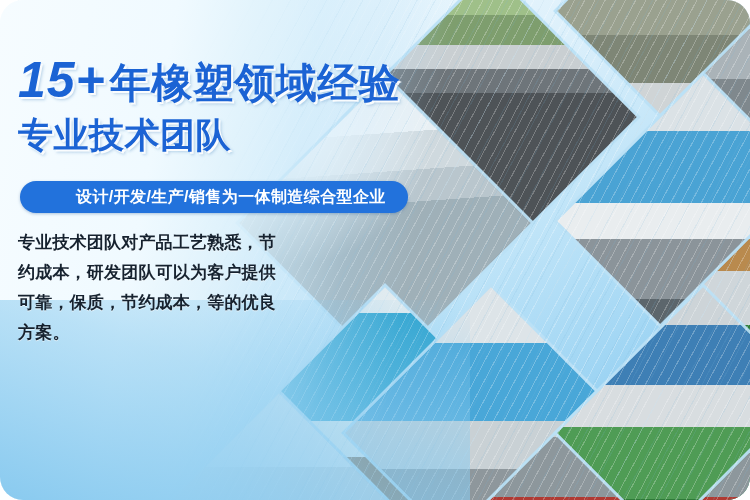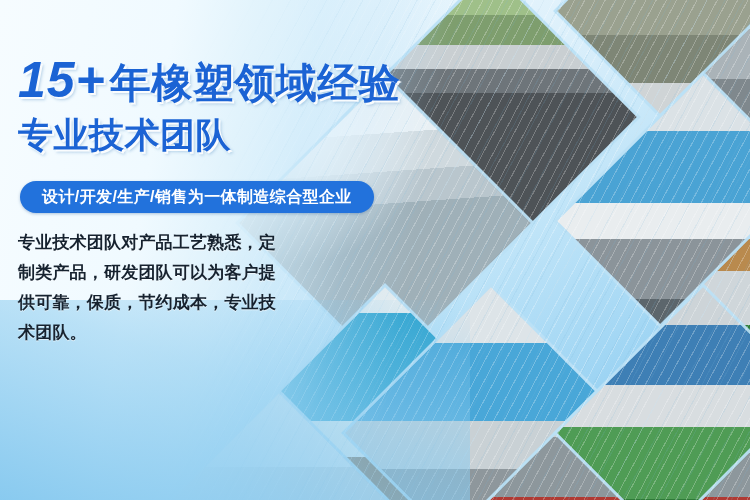--- a/index.html
+++ b/index.html
@@ -4,20 +4,21 @@
 <title>Banner</title>
 <style>
   html,body{margin:0;padding:0;}
   body{
     width:750px;height:500px;overflow:hidden;
     font-family:"Liberation Sans","DejaVu Sans",sans-serif;
   }
   #banner{
     position:relative;width:750px;height:500px;overflow:hidden;
     background:linear-gradient(150deg,#fbfeff 0%,#eff9fe 18%,#ddf0fb 38%,#bfe4f8 58%,#9dd4f3 78%,#86c8ef 100%);
+    border-radius:23px;
   }
   
   .streaks{
     position:absolute;inset:-40px;pointer-events:none;
     background:repeating-linear-gradient(
       118deg,
       rgba(255,255,255,0) 0px,
       rgba(255,255,255,0) 3px,
       rgba(255,255,255,.45) 3px,
       rgba(255,255,255,.45) 4px,
@@ -171,21 +172,21 @@
 
   #badge{
     position:absolute;left:20px;top:181px;
     height:32px;padding:0 22px;
     display:flex;align-items:center;
     background:#2272dc;border-radius:16px;
     box-shadow:0 1px 3px rgba(40,90,150,.35);
   }
   #badge span{
     color:#ffffff;font-size:16px;font-weight:bold;
-    letter-spacing:.4px;white-space:nowrap;line-height:1;
+    letter-spacing:.4px;white-space:nowrap;line-height:1;margin-left:34px;
   }
 
   #paragraph{
     position:absolute;left:18px;top:228px;width:258px;
     margin:0;
     color:#16222f;
     font-size:17px;
     font-weight:bold;
     line-height:30px;
     letter-spacing:.2px;
@@ -250,16 +251,16 @@
     <h1 class="headline" id="headline-1">
       <span class="big">15+</span><span>年橡塑领域经验</span>
     </h1>
 
     <h1 class="headline" id="headline-2">专业技术团队</h1>
 
     <div id="badge">
       <span>设计/开发/生产/销售为一体制造综合型企业</span>
     </div>
 
-    <p id="paragraph">专业技术团队对产品工艺熟悉，定制类产品，研发团队可以为客户提供可靠，保质，节约成本，专业技术团队。</p>
+    <p id="paragraph">专业技术团队对产品工艺熟悉，节约成本，研发团队可以为客户提供可靠，保质，节约成本，等的优良方案。</p>
 
   </div>
 </div>
 
 </body></html>

